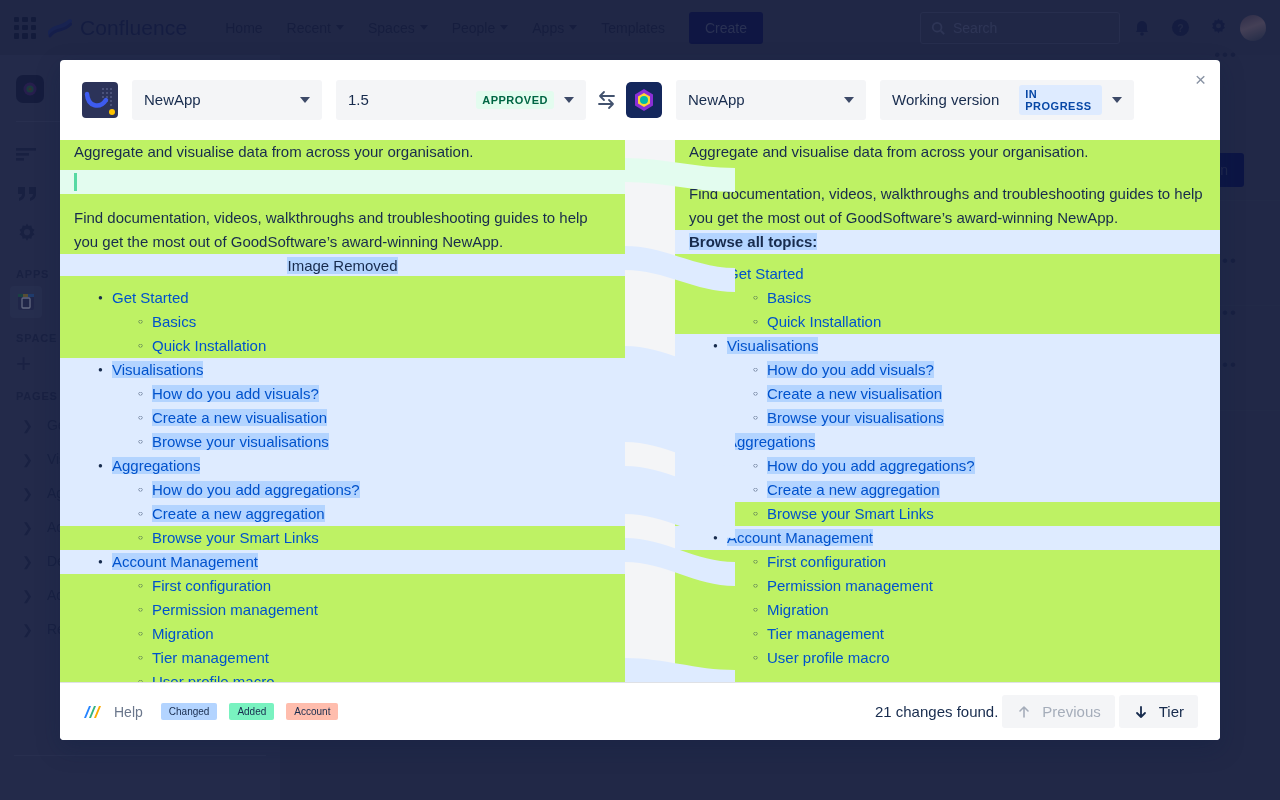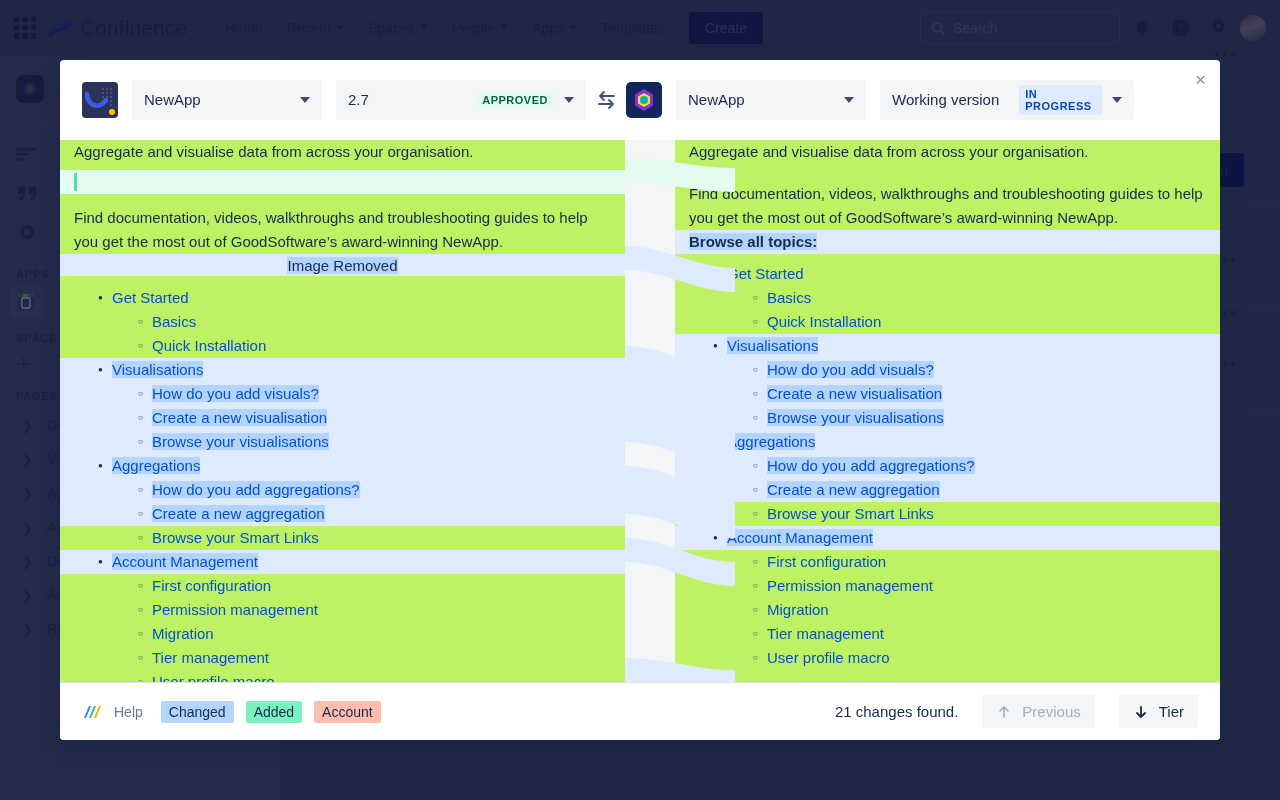--- a/index.html
+++ b/index.html
@@ -120,25 +120,25 @@
   
   .ribbons { position:absolute; left:565px; top:0; width:110px; height:100%; pointer-events:none; }
 
   
   .modal-footer {
     height:58px; flex:0 0 58px; border-top:1px solid #dfe1e6;
     display:flex; align-items:center; padding:16px 22px; gap:12px; background:#fff;
   }
   .help-mark { width:20px;height:16px; }
   .help-text { color:#6b778c; font-size:14px; margin-right:6px; }
-  .legend { font-size:14px; padding:3px 8px; border-radius:2px; color:#172b4d; }
+  .legend { font-size:10px; padding:3px 8px; border-radius:2px; color:#172b4d; }
   .lg-changed { background:#b3d4ff; }
   .lg-added { background:#79f2c0; }
   .lg-deleted { background:#ffbdad; }
-  .footer-right { margin-left:auto; display:flex; align-items:center; gap:24px; }
+  .footer-right { margin-left:auto; display:flex; align-items:center; gap:4px; }
   .changes-count { font-size:15px; color:#172b4d; }
   .fbtn { display:flex; align-items:center; gap:10px; padding:8px 14px; border-radius:3px;
     font-size:15px; background:#f4f5f7; }
   .fbtn.disabled { color:#a5adba; background:#f4f5f7; }
   .fbtn.enabled { color:#172b4d; }
 </style>
 </head>
 <body>
 
 <div id="root">
@@ -339,21 +339,21 @@
             <path d="M5 12 C6 25, 18 27, 24 18" stroke="#3d5bf0" stroke-width="4.5" fill="none" stroke-linecap="round"></path>
             <circle cx="30" cy="30" r="3" fill="#ffc400"></circle>
           </svg>
         </div>
         <div class="select" style="width:190px;">
           <span class="sel-label">NewApp</span>
           <span class="sel-spacer"></span>
           <i class="chev-d"></i>
         </div>
         <div class="select" style="width:250px;">
-          <span class="sel-label">2.7</span>
+          <span class="sel-label">1.5</span>
           <span class="sel-spacer"></span>
           <span class="badge badge-approved">APPROVED</span>
           <i class="chev-d"></i>
         </div>
       </div>
 
       <div class="swap">
         <svg width="26" height="26" viewBox="0 0 26 26">
           <path d="M21 9 H7 M11 5 L7 9 L11 13" stroke="#42526e" stroke-width="1.8" fill="none" stroke-linecap="round" stroke-linejoin="round"></path>
           <path d="M6 17 H20 M16 13 L20 17 L16 21" stroke="#42526e" stroke-width="1.8" fill="none" stroke-linecap="round" stroke-linejoin="round"></path>

